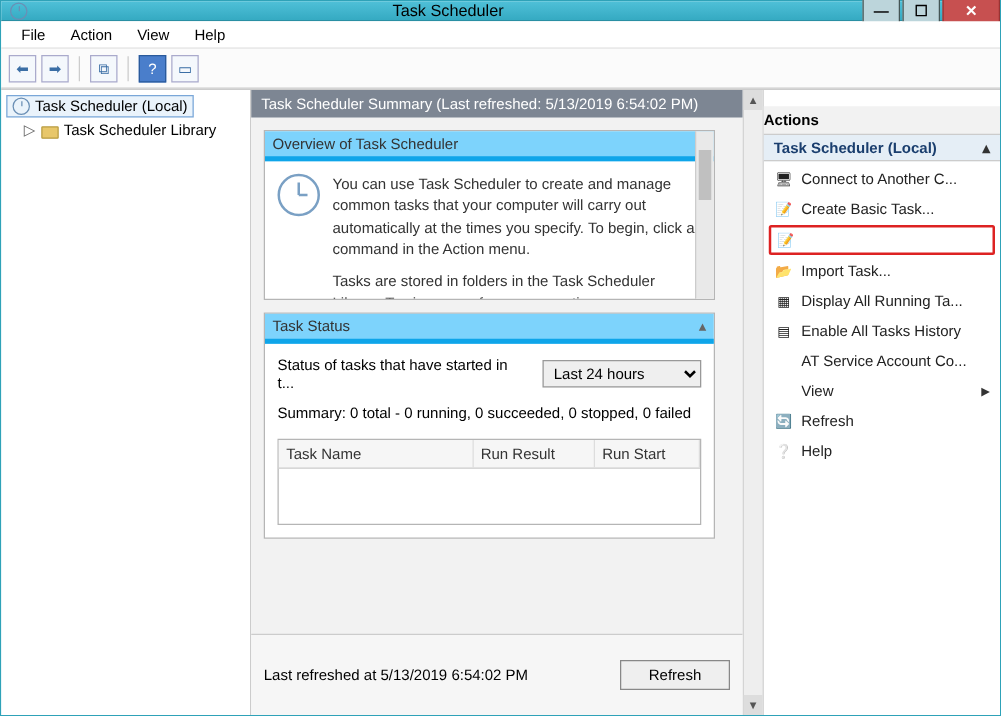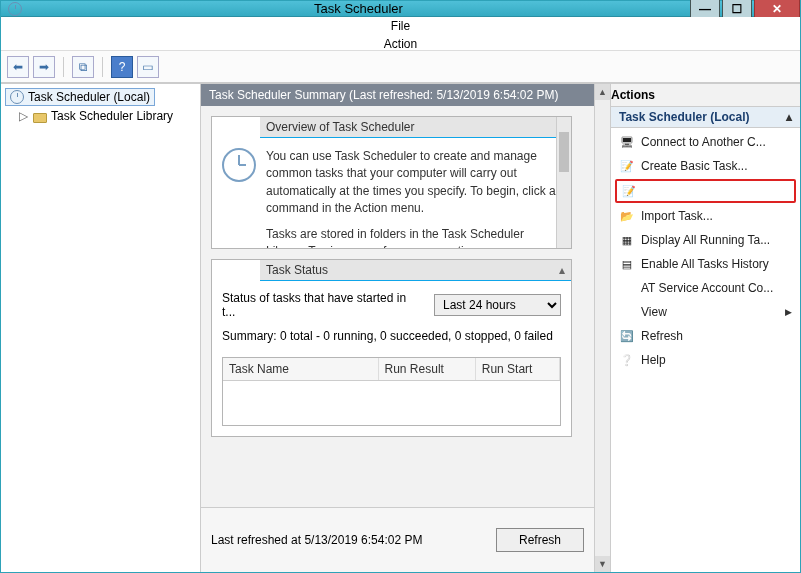--- a/index.html
+++ b/index.html
@@ -4,35 +4,35 @@
 <style>
 * { box-sizing: border-box; margin: 0; padding: 0; font-family: "Segoe UI", Tahoma, sans-serif; font-size: 12px; }
 body { background: #fff; width: 801px; height: 573px; overflow: hidden; }
 .window { border: 1px solid #2ea2b8; width: 801px; height: 573px; display: flex; flex-direction: column; background: #fff; }
 .titlebar { background: linear-gradient(#4fc0d8, #35aac2); height: 16px; display: flex; align-items: center; border-bottom: 1px solid #2a8fa3; }
 .titlebar .icon-slot { width: 28px; display: flex; justify-content: center; }
 .titlebar .title { flex: 1; text-align: center; color: #000; font-size: 13px; }
 .titlebar .win-btns { display: flex; }
 .titlebar .win-btn { width: 30px; height: 22px; border: 1px solid #455; background: #bcd5db; margin-left: 2px; display: flex; align-items: center; justify-content: center; font-weight: bold; cursor: default; }
 .titlebar .win-btn.close { background: #c75050; color: #fff; width: 46px; border-color: #933; }
-.menubar { height: 34px; display: flex; align-items: center; padding: 0 6px; background: #fff; border-bottom: 1px solid #ddd; flex-direction: column; }
+.menubar { height: 22px; display: flex; align-items: center; padding: 0 6px; background: #fff; border-bottom: 1px solid #ddd; }
 .menubar .menu-item { padding: 2px 10px; cursor: default; }
 .toolbar { height: 32px; display: flex; align-items: center; padding: 0 6px; gap: 4px; border-bottom: 1px solid #ccc; background: #fbfbfb; }
 .toolbar .tb-btn { width: 22px; height: 22px; border: 1px solid #aac; display: flex; align-items: center; justify-content: center; font-size: 12px; color: #3a6ea5; cursor: default; background: #f4f8fc; }
 .toolbar .sep { width: 1px; height: 20px; background: #ccc; margin: 0 4px; }
 .body-area { flex: 1; display: flex; border-top: 1px solid #ccc; overflow: hidden; }
 .tree-pane { width: 200px; border-right: 1px solid #ccc; padding: 4px; background: #fff; }
 .tree-root { border: 1px solid #7aa7d8; padding: 1px 4px; display: inline-flex; align-items: center; background: #eaf3fb; gap: 4px; }
 .tree-child { margin-left: 14px; margin-top: 2px; display: flex; align-items: center; gap: 4px; }
 .tree-expander { width: 10px; color: #666; }
 .center-pane { flex: 1; display: flex; flex-direction: column; background: #f2f2f2; position: relative; }
 .summary-header { background: #7d8693; color: #fff; padding: 4px 8px; font-size: 12px; }
 .scroll-area { flex: 1; overflow-y: hidden; position: relative; padding: 10px 22px 6px 10px; display: flex; flex-direction: column; gap: 10px; }
 .section { border: 1px solid #b5b5b5; background: #fff; display: flex; flex-direction: column; }
-.section-header { background: #e5e5e5; border-bottom: 1px solid #0ea5e9; padding: 3px 6px; display: flex; align-items: center; margin-left: 48px; }
+.section-header { background: #7dd3fc; border-bottom: 4px solid #0ea5e9; padding: 3px 6px; display: flex; align-items: center; }
 .section-header .sh-title { flex: 1; color: #333; }
 .section-header .sh-arrow { color: #666; }
 .section-body { padding: 10px; display: flex; gap: 10px; }
 .clock-icon { width: 34px; height: 34px; border: 2px solid #7aa0c4; border-radius: 50%; position: relative; flex-shrink: 0; }
 .clock-icon::before, .clock-icon::after { content: ""; position: absolute; background: #7aa0c4; left: 50%; top: 50%; transform-origin: 0 0; }
 .clock-icon::before { width: 2px; height: 10px; transform: rotate(0deg) translate(-1px,-10px); }
 .clock-icon::after { width: 2px; height: 7px; transform: rotate(90deg) translate(-1px,-7px); }
 .overview-text { color: #333; line-height: 1.45; }
 .overview-text p { margin-bottom: 8px; }
 .inner-scroll { width: 15px; background: #e9e9e9; border-left: 1px solid #ccc; position: absolute; right: 0; top: 0; bottom: 0; }
@@ -46,21 +46,21 @@
 .task-table-header .th:nth-child(1){ flex: 2.2; }
 .task-table-header .th:nth-child(2){ flex: 1.3; }
 .task-table-header .th:nth-child(3){ flex: 1.1; }
 .task-table-body { height: 44px; }
 .footer-row { background: #f6f6f6; border-top: 1px solid #ccc; padding: 20px 10px; display: flex; align-items: center; }
 .footer-row .refresh-btn { margin-left: auto; border: 1px solid #888; background: #efefef; padding: 4px 22px; cursor: default; }
 .outer-scroll { width: 16px; background: #eee; border-left: 1px solid #ccc; display: flex; flex-direction: column; align-items: center; }
 .outer-scroll .arrow { height: 16px; width: 100%; background: #ddd; display: flex; align-items: center; justify-content: center; color: #555; font-size: 9px; }
 .outer-scroll .track { flex: 1; }
 .actions-pane { width: 190px; border-left: 1px solid #ccc; background: #fff; display: flex; flex-direction: column; }
-.actions-title { background: #f2f2f2; border-bottom: 1px solid #ccc; padding: 4px 0; font-weight: bold; }
+.actions-title { background: #f2f2f2; border-bottom: 1px solid #ccc; padding: 4px 0; font-weight: bold; margin-top: 13px; }
 .actions-sub { background: #e5eef6; border-bottom: 1px solid #ccc; padding: 3px 8px; display: flex; align-items: center; font-weight: 600; color: #1a3e6e; }
 .actions-sub .sub-arrow { margin-left: auto; color: #333; }
 .action-list { padding: 2px 0; }
 .action-item { display: flex; align-items: center; gap: 6px; padding: 4px 8px; cursor: default; color: #222; }
 .action-item .ai-icon { width: 16px; height: 16px; display: flex; align-items: center; justify-content: center; font-size: 11px; }
 .action-item.highlighted { border: 2px solid #d22; border-radius: 2px; margin: 1px 4px; padding: 2px 4px; }
 .action-item .ai-label { white-space: nowrap; overflow: hidden; text-overflow: ellipsis; flex: 1; }
 .action-item .ai-sub { margin-left: auto; color: #333; font-size: 9px; }
 .small-icon { width: 14px; height: 14px; display: inline-block; }
 .ico-clock { border: 1.5px solid #6a8fb5; border-radius: 50%; position: relative; }

